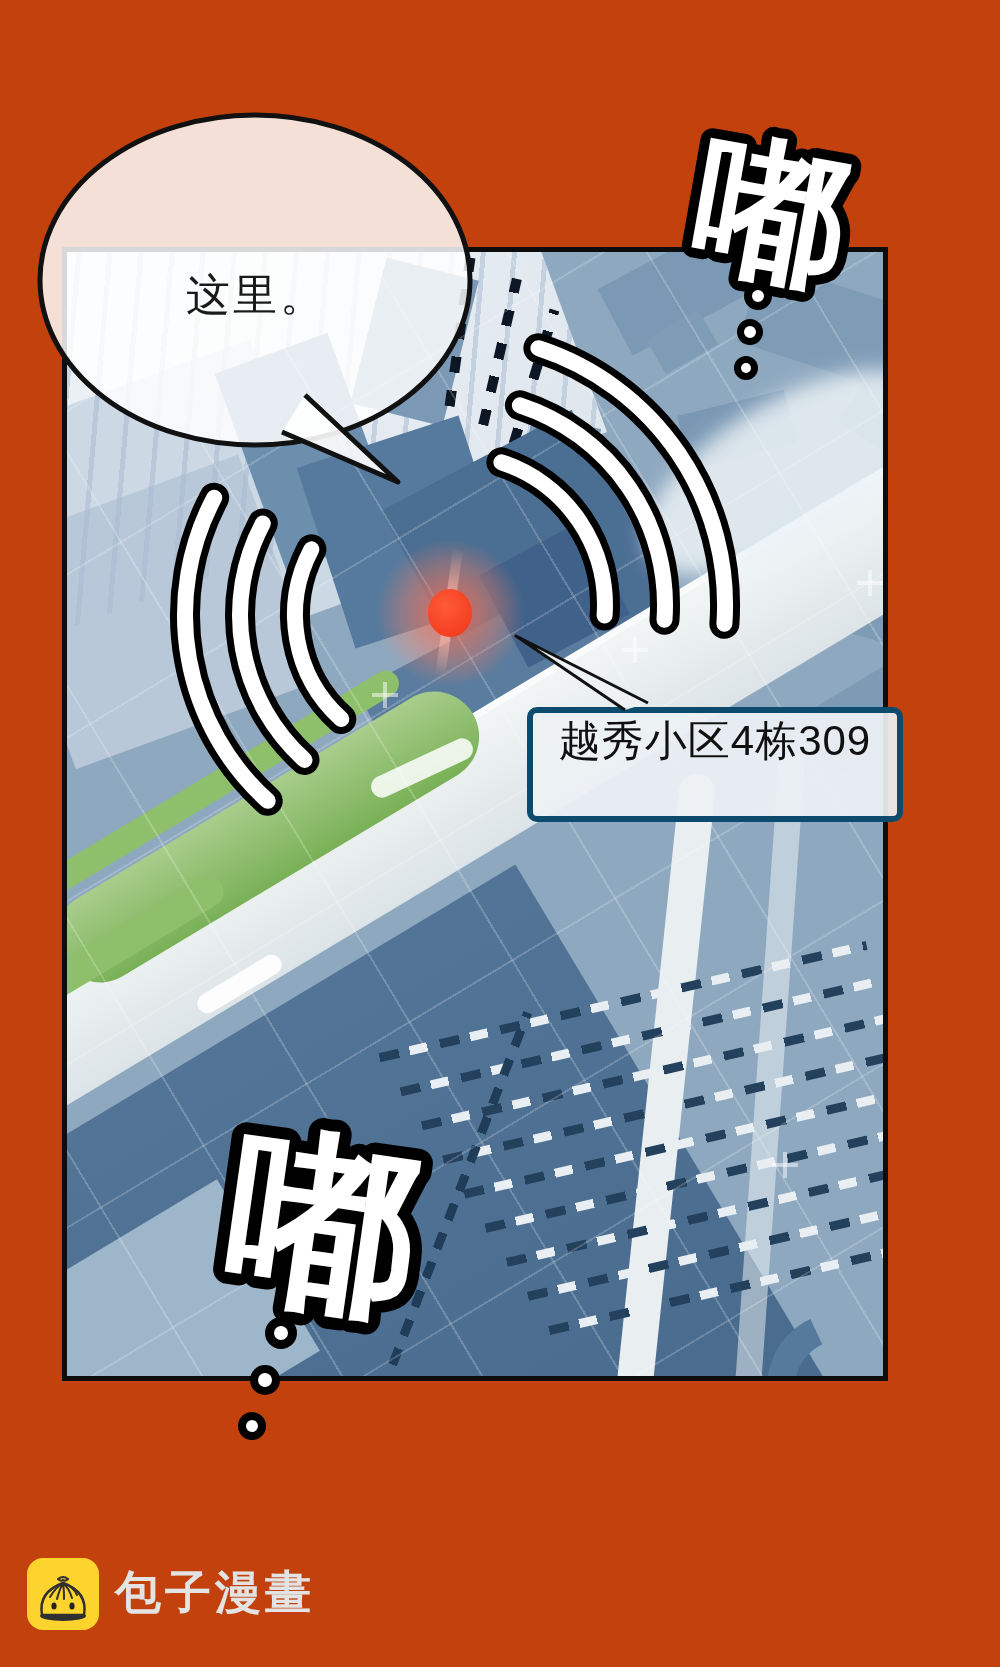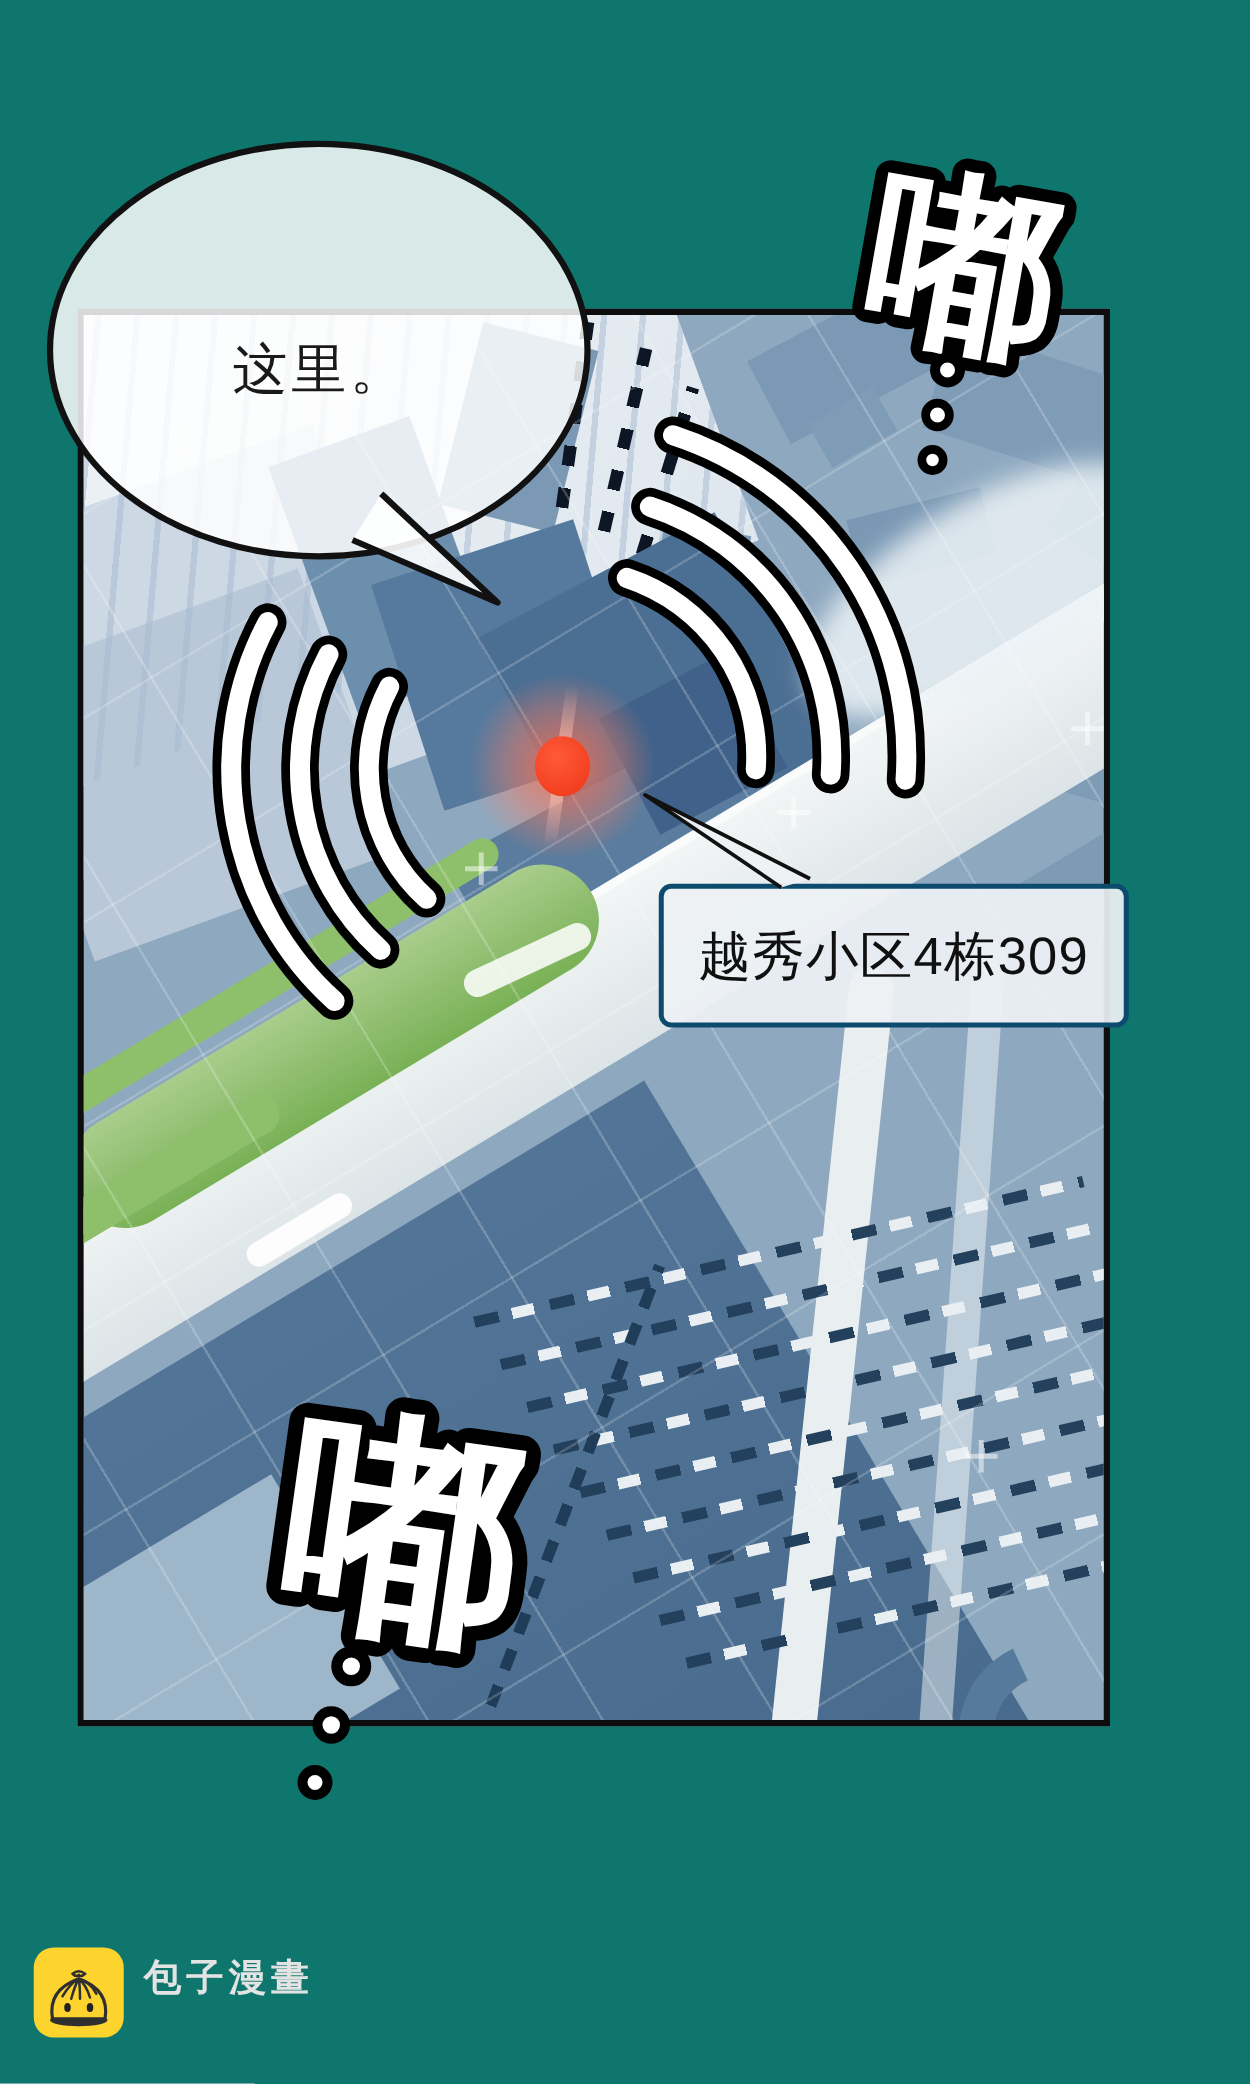--- a/index.html
+++ b/index.html
@@ -1,43 +1,43 @@
 <!DOCTYPE html>
 <html><head>
 <meta charset="utf-8">
 <style>
   html,body{margin:0;padding:0;background:#ffffff;}
-  #page{position:relative;width:1000px;height:1667px;background:#0f766e;overflow:hidden;
+  #page{position:relative;width:1000px;height:1667px;background:#c2410c;overflow:hidden;
         font-family:"Liberation Sans","DejaVu Sans",sans-serif;}
   
   #map{position:absolute;left:62px;top:247px;width:826px;height:1134px;
        border:5px solid #0d0d0d;box-sizing:border-box;background:#8ea8bf;overflow:hidden;z-index:1;}
   .bld{position:absolute;}
   .prow{position:absolute;height:9px;
         background:repeating-linear-gradient(90deg,#23405d 0 20px,rgba(0,0,0,0) 20px 31px,#e8eef2 31px 49px,rgba(0,0,0,0) 49px 62px);}
   .cross{position:absolute;width:26px;height:26px;}
   .cross::before{content:"";position:absolute;left:11px;top:0;width:4px;height:26px;background:rgba(255,255,255,.5);}
   .cross::after{content:"";position:absolute;left:0;top:11px;width:26px;height:4px;background:rgba(255,255,255,.5);}
   #grid-overlay{position:absolute;left:0;top:0;width:826px;height:1134px;
     background-image:repeating-linear-gradient(59deg,rgba(255,255,255,0.20) 0 2px,rgba(0,0,0,0) 2px 120px),
                      repeating-linear-gradient(-31deg,rgba(255,255,255,0.18) 0 2px,rgba(0,0,0,0) 2px 140px);}
   
   .trail-dot{position:absolute;background:#fff;border:solid #000;border-radius:50%;box-sizing:border-box;z-index:6;}
   
   #label-box{position:absolute;left:527px;top:707px;width:376px;height:115px;
-     background:rgba(237,241,244,0.93);border:4px solid #0c4a6e;border-radius:10px;box-sizing:border-box;
-     display:flex;align-items:center;justify-content:center;z-index:6;}
+     background:rgba(237,241,244,0.93);border:6px solid #0c4a6e;border-radius:10px;box-sizing:border-box;
+     display:flex;justify-content:center;z-index:6;}
   #label-box span{font-size:42px;color:#101010;font-weight:500;letter-spacing:1px;}
   
   #bubble-text{position:absolute;left:186px;top:266px;font-size:44px;color:#1a1a1a;
      letter-spacing:3px;z-index:6;font-weight:500;}
   
   #watermark{position:absolute;left:27px;top:1556px;width:420px;height:100px;z-index:2;}
   #wm-logo{position:absolute;left:0;top:2px;width:72px;height:72px;border-radius:16px;background:#fdd32e;}
-  #wm-name{position:absolute;left:88px;top:6px;font-size:30px;color:#e3e3e3;letter-spacing:4px;font-weight:700;}
+  #wm-name{position:absolute;left:88px;top:6px;font-size:46px;color:#e3e3e3;letter-spacing:4px;font-weight:700;}
   #wm-url{position:absolute;left:85px;top:52px;font-size:38px;color:#c7c7c7;letter-spacing:1px;}
   svg text{font-family:"Liberation Sans","DejaVu Sans",sans-serif;}
 </style>
 </head>
 <body>
 
 <div id="page">
 
   <div id="map">
 

